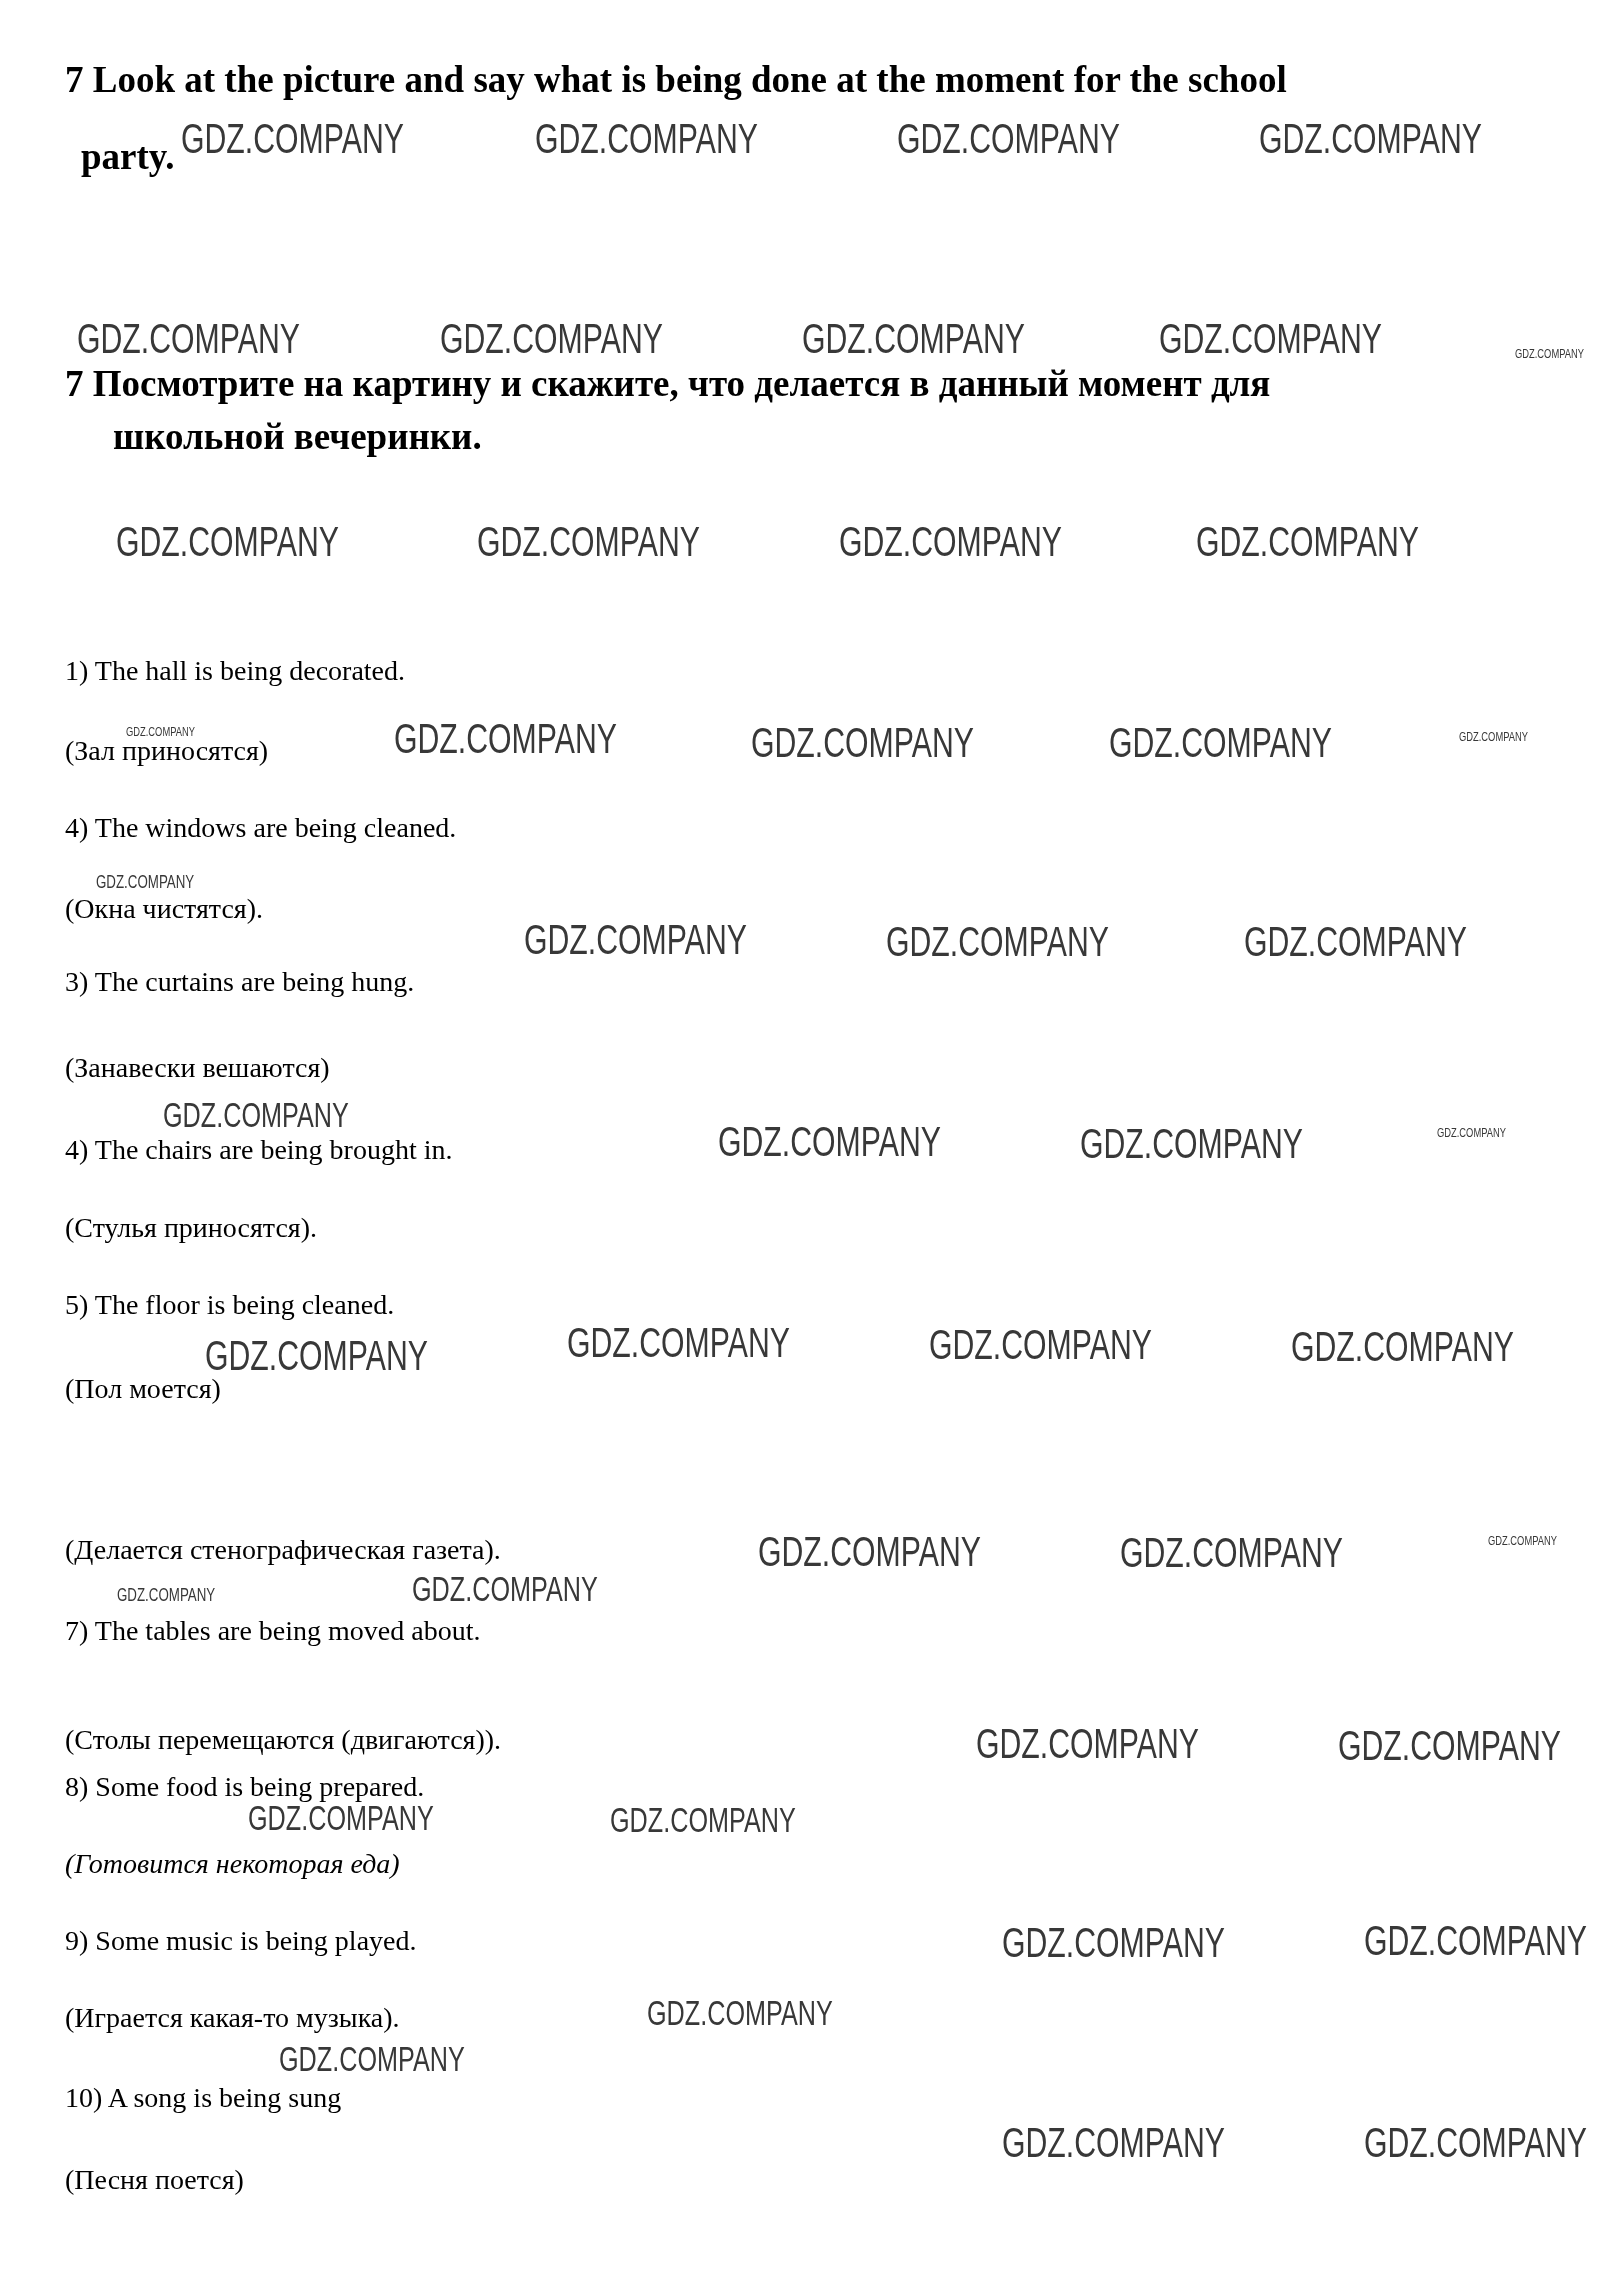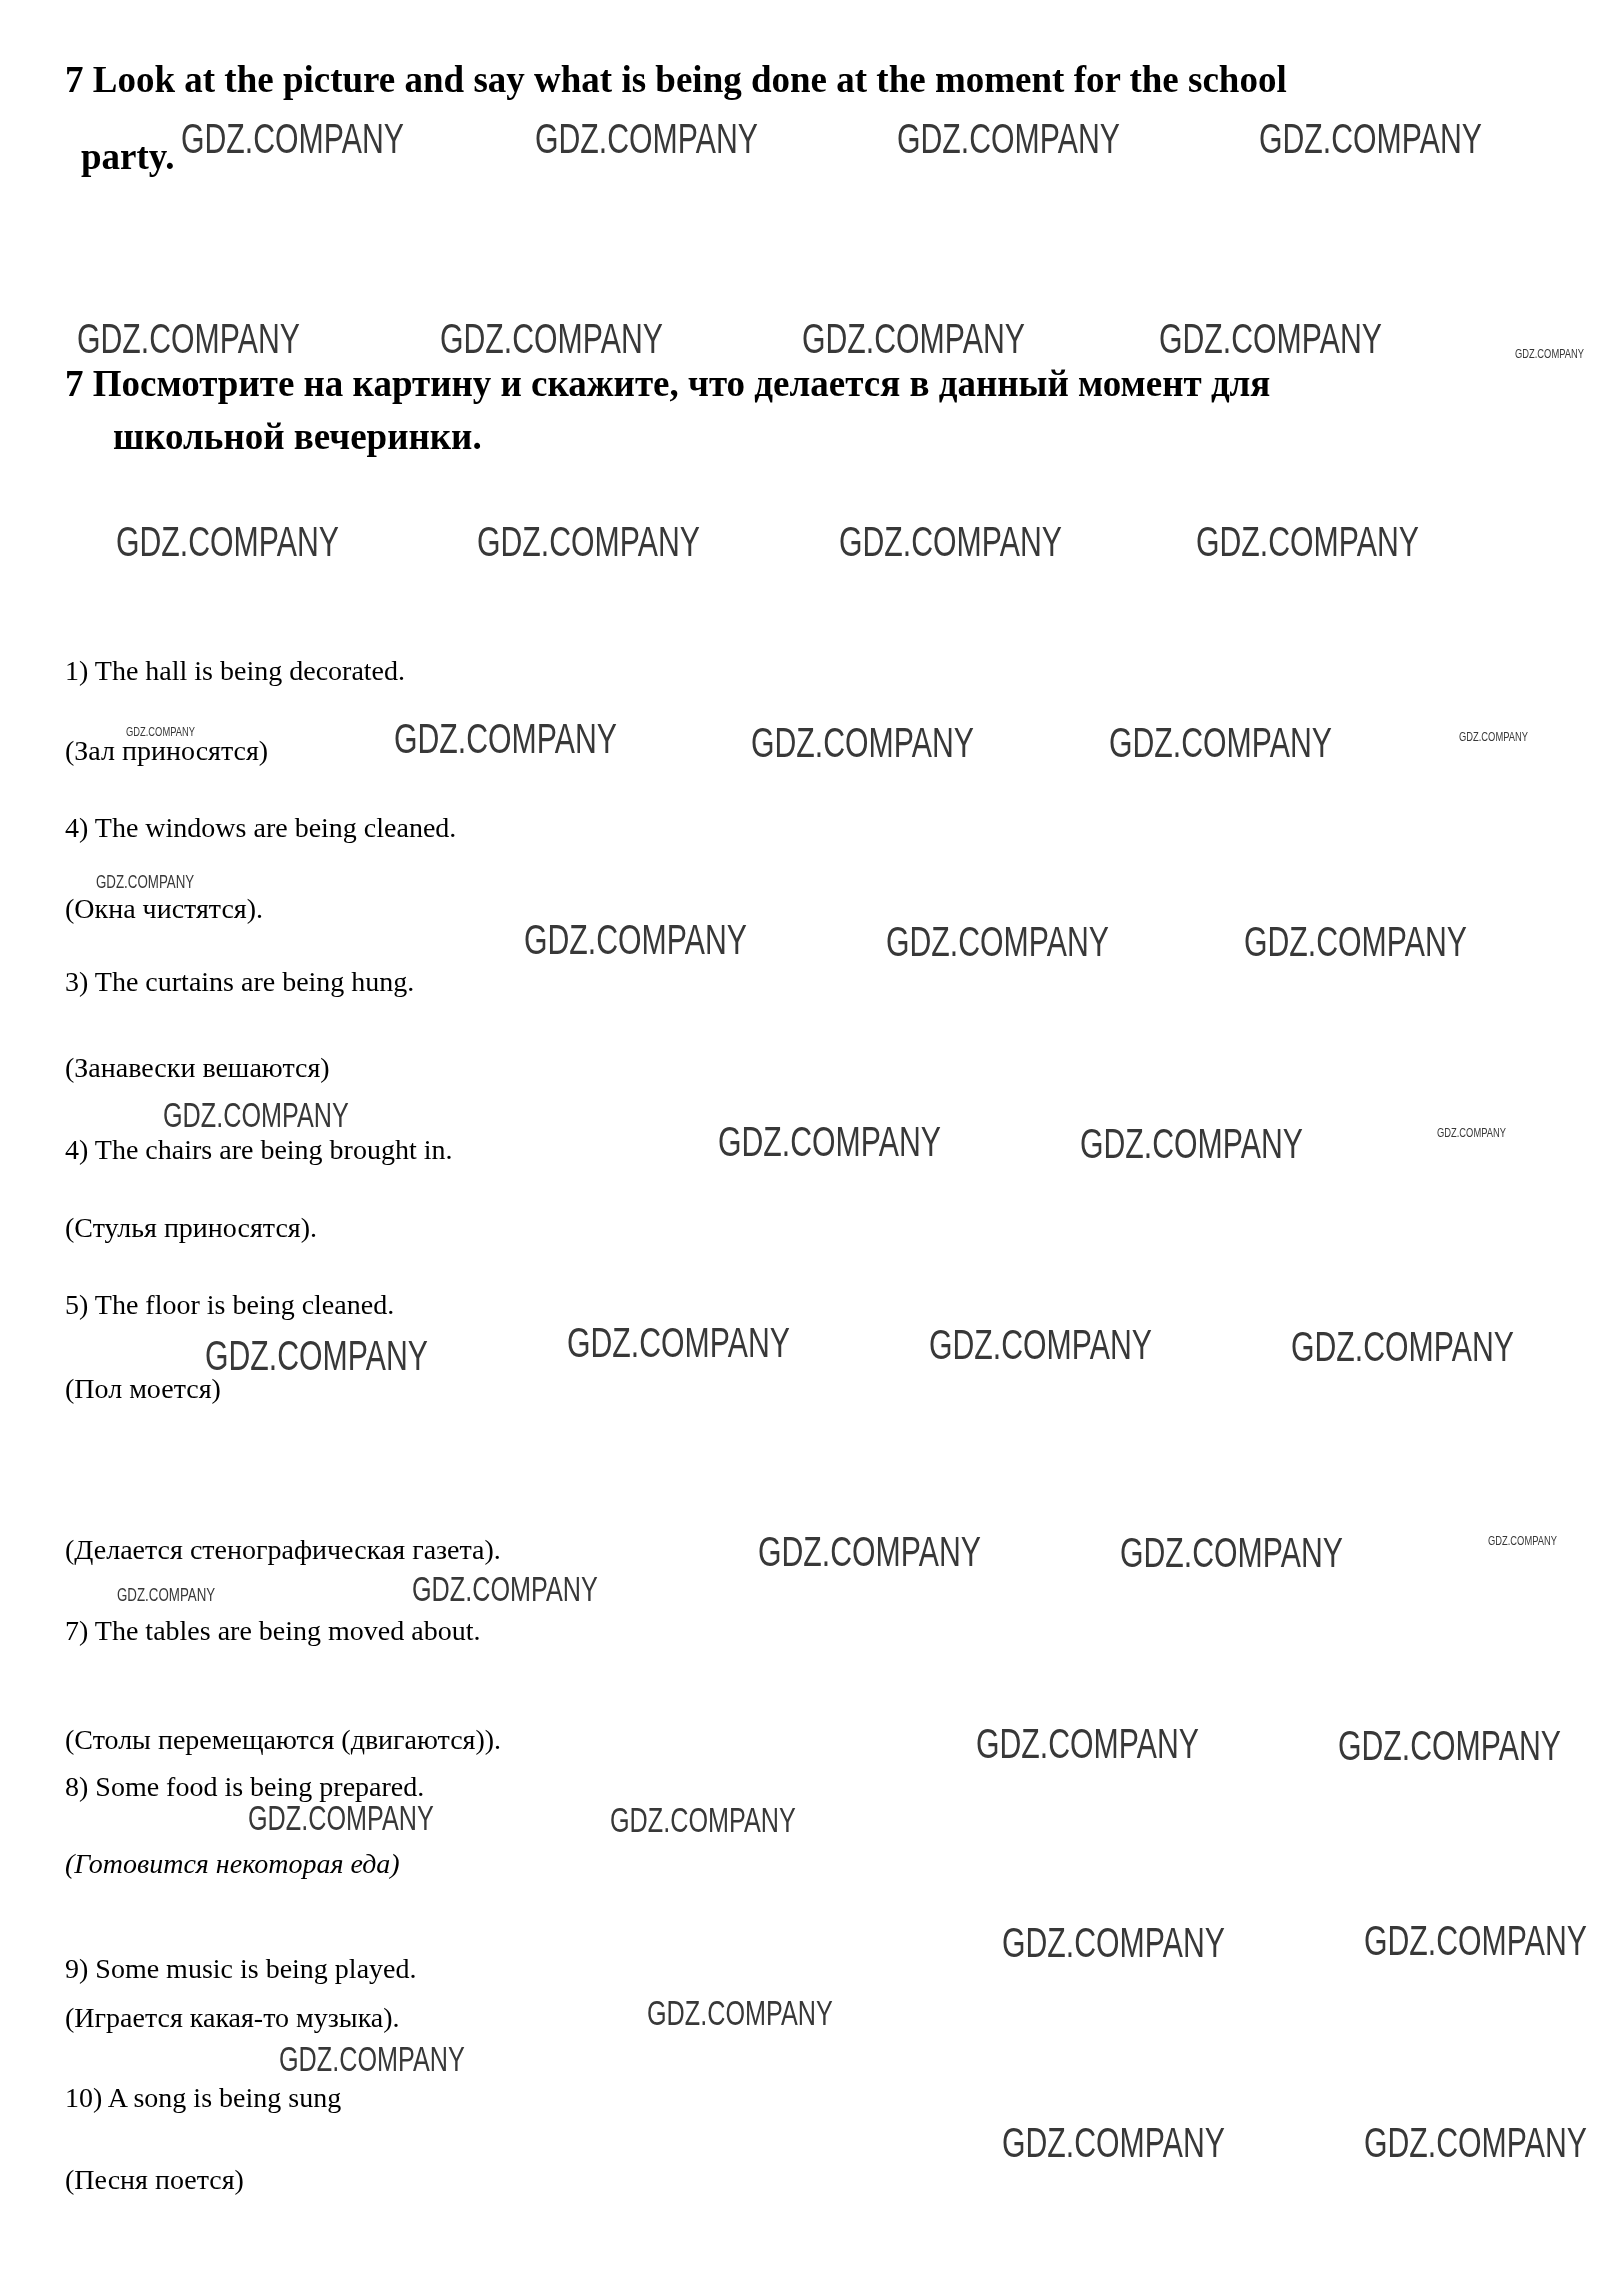--- a/index.html
+++ b/index.html
@@ -104,21 +104,21 @@
   <div class="t" style="left:65px; top:1615px;">7) The tables are being moved about.</div>
   <div class="t" style="left:65px; top:1724px;">(Столы перемещаются (двигаются)).</div>
   <div class="wm wm-lg" style="left:976px; top:1723px;">GDZ.COMPANY</div>
   <div class="wm wm-lg" style="left:1338px; top:1725px;">GDZ.COMPANY</div>
 
   <div class="t" style="left:65px; top:1771px;">8) Some food is being prepared.</div>
   <div class="wm wm-md" style="left:248px; top:1800px;">GDZ.COMPANY</div>
   <div class="wm wm-md" style="left:610px; top:1802px;">GDZ.COMPANY</div>
   <div class="t" style="left:65px; top:1848px;font-style:italic;">(Готовится некоторая еда)</div>
 
-  <div class="t" style="left:65px; top:1925px;margin-top:28px;">9) Some music is being played.</div>
+  <div class="t" style="left:65px; top:1925px;">9) Some music is being played.</div>
   <div class="wm wm-lg" style="left:1002px; top:1922px;">GDZ.COMPANY</div>
   <div class="wm wm-lg" style="left:1364px; top:1920px;">GDZ.COMPANY</div>
   <div class="t" style="left:65px; top:2002px;">(Играется какая-то музыка).</div>
   <div class="wm wm-md" style="left:647px; top:1995px;">GDZ.COMPANY</div>
   <div class="wm wm-md" style="left:279px; top:2041px;">GDZ.COMPANY</div>
 
   <div class="t" style="left:65px; top:2082px;">10) A song is being sung</div>
   <div class="wm wm-lg" style="left:1002px; top:2122px;">GDZ.COMPANY</div>
   <div class="wm wm-lg" style="left:1364px; top:2122px;">GDZ.COMPANY</div>
   <div class="t" style="left:65px; top:2164px;">(Песня поется)</div>

